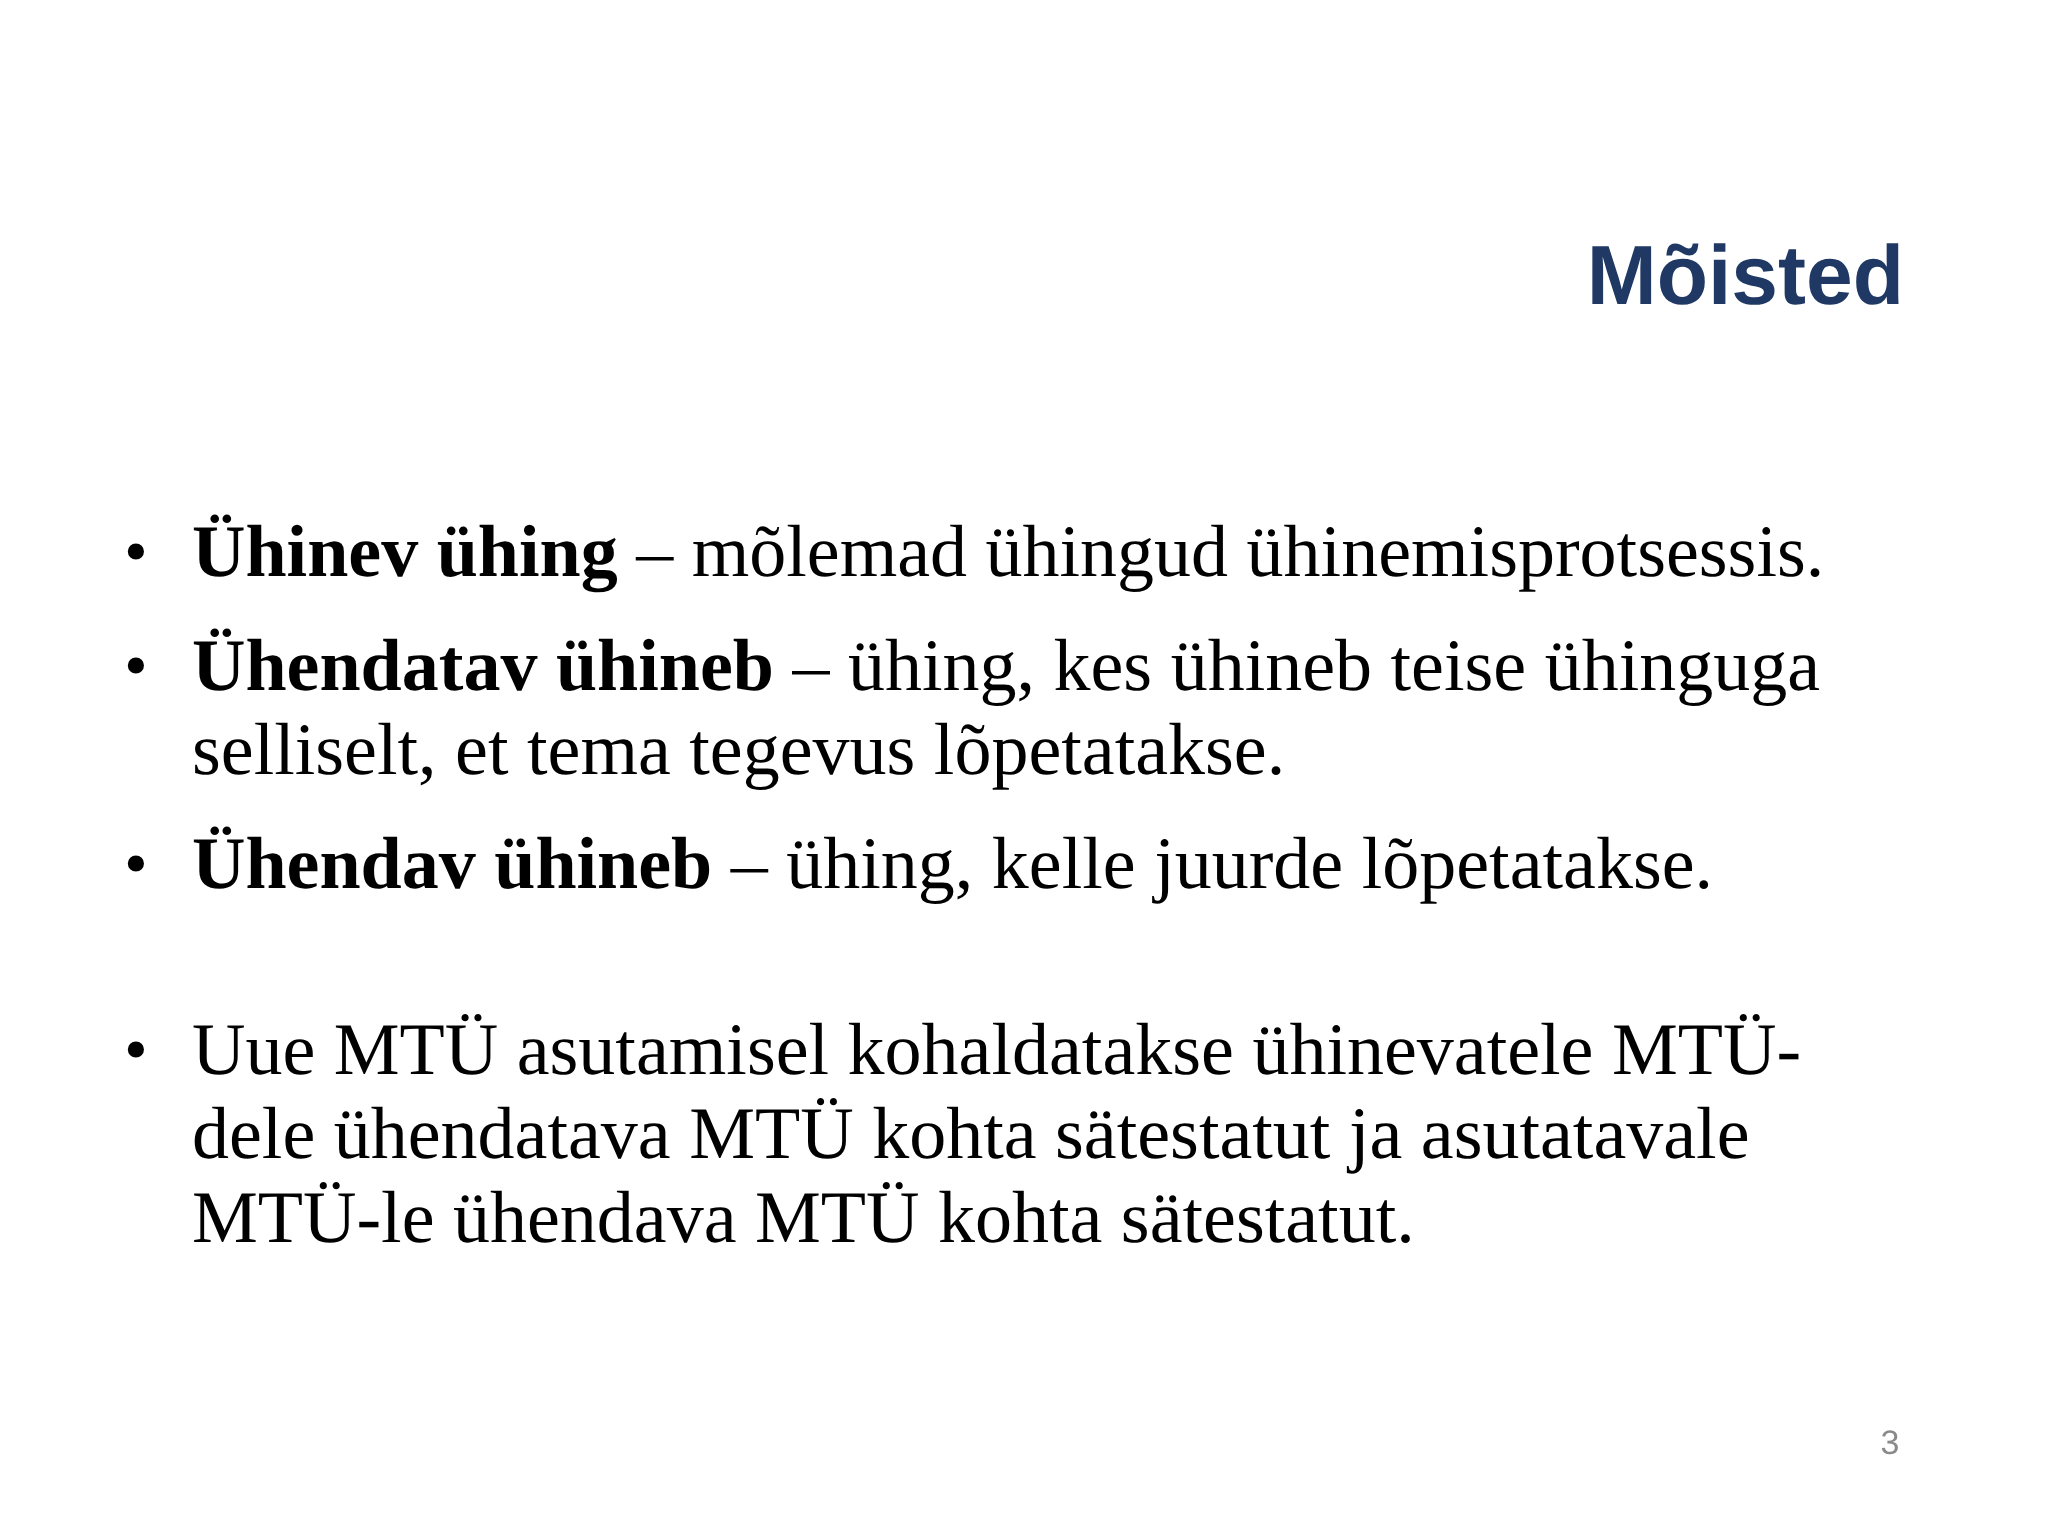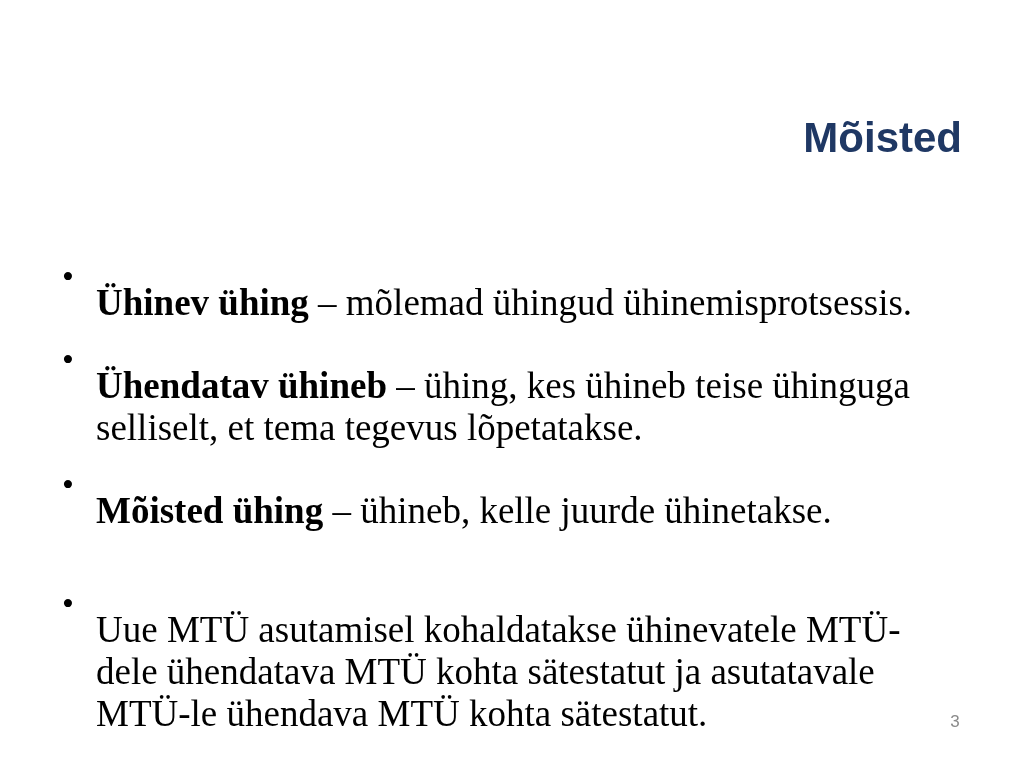--- a/index.html
+++ b/index.html
@@ -8,21 +8,20 @@
     background: #ffffff;
   }
   .slide {
     position: relative;
     width: 1012px;
     height: 768px;
     background: #ffffff;
     overflow: hidden;
     font-family: "Liberation Serif", serif;
     color: #000000;
-    padding-left: 10px;
   }
   .slide-title {
     position: absolute;
     top: 114px;
     left: 0;
     right: 60px;
     text-align: right;
     font-family: "Liberation Sans", sans-serif;
     font-weight: bold;
     font-size: 42px;
@@ -46,21 +45,20 @@
     margin-top: 51px;
   }
   .bullet-marker {
     flex: 0 0 34px;
     width: 34px;
     font-size: 34px;
   }
   .bullet-text {
     white-space: pre-line;
     flex: 1 1 auto;
-    margin-top: 26px;
   }
   .bullet-text b {
     font-weight: bold;
   }
   .page-number {
     position: absolute;
     top: 712px;
     right: 52px;
     width: 30px;
     text-align: center;
@@ -84,21 +82,21 @@
     </div>
 
     <div class="bullet">
       <span class="bullet-marker">•</span>
       <span class="bullet-text"><b>Ühendatav ühineb</b><span> – ühing, kes ühineb teise ühinguga
 selliselt, et tema tegevus lõpetatakse.</span></span>
     </div>
 
     <div class="bullet">
       <span class="bullet-marker">•</span>
-      <span class="bullet-text"><b>Mõisted ühing</b><span> – ühineb, kelle juurde ühinetakse.</span></span>
+      <span class="bullet-text"><b>Ühendav ühineb</b><span> – ühing, kelle juurde lõpetatakse.</span></span>
     </div>
 
     <div class="bullet gap-above">
       <span class="bullet-marker">•</span>
       <span class="bullet-text"><b></b><span>Uue MTÜ asutamisel kohaldatakse ühinevatele MTÜ-
 dele ühendatava MTÜ  kohta sätestatut ja asutatavale
 MTÜ-le ühendava MTÜ kohta sätestatut.</span></span>
     </div>
 
   </div>

